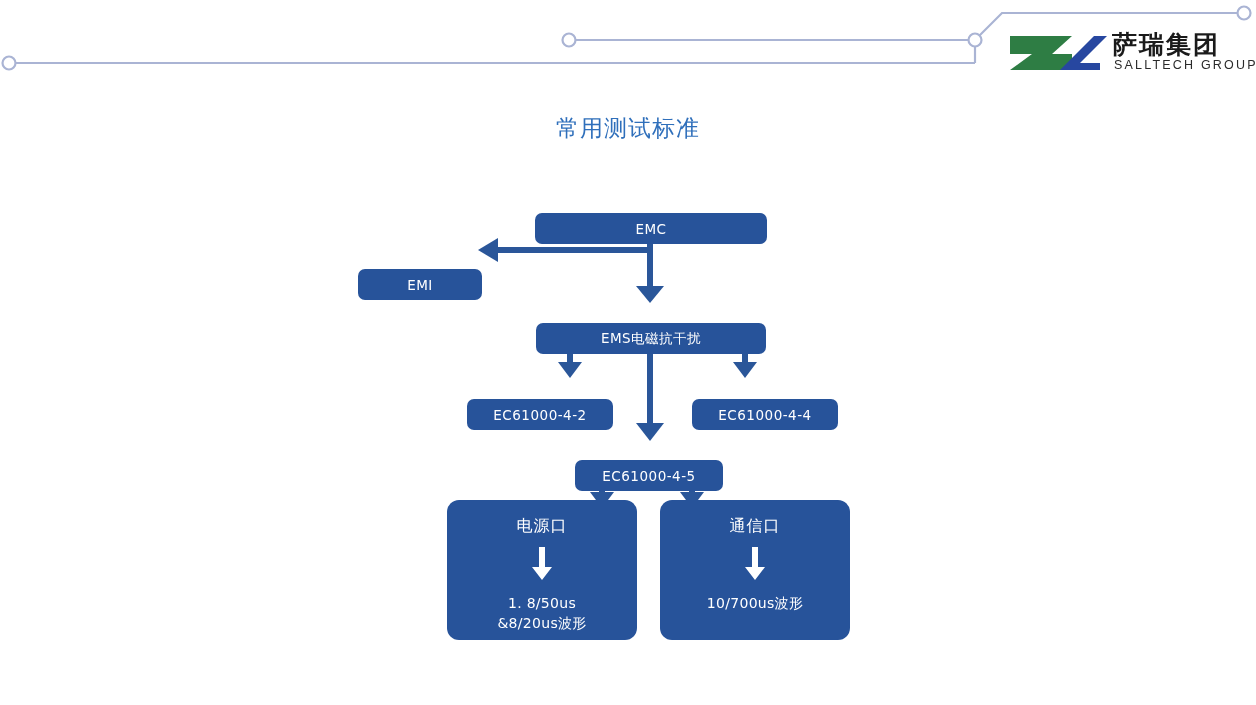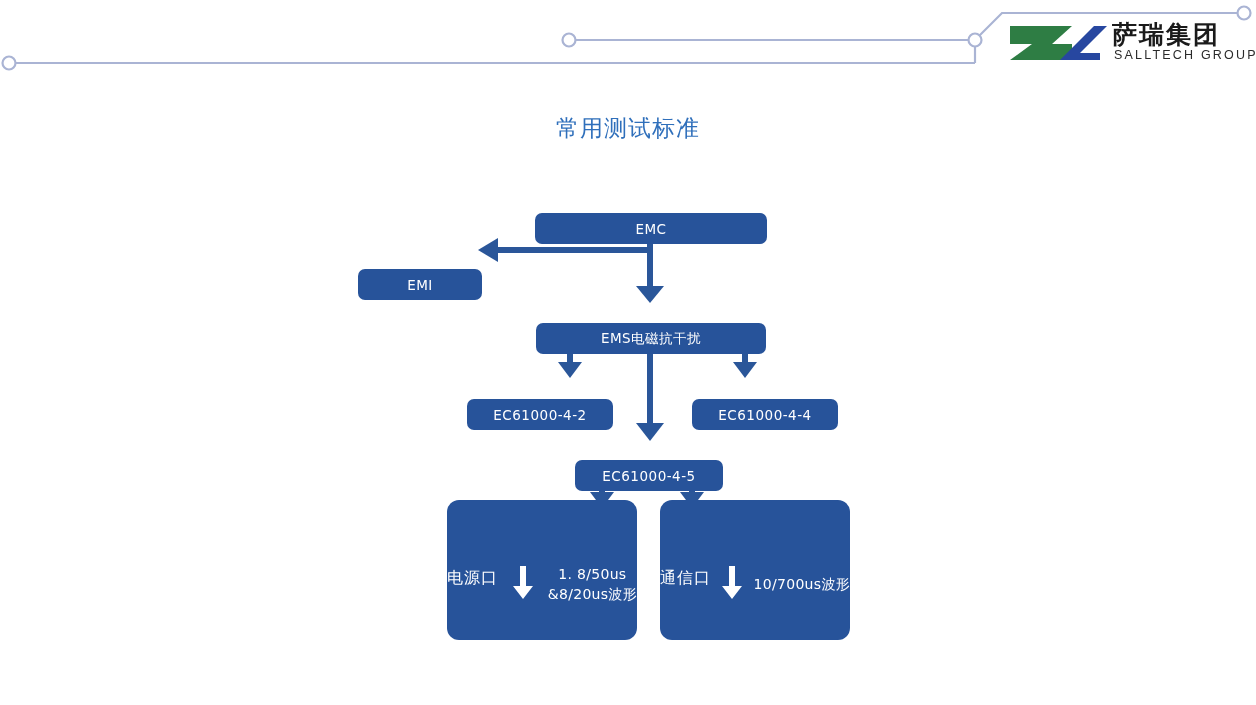--- a/index.html
+++ b/index.html
@@ -36,21 +36,21 @@
     font-weight: bold;
     color: #1668b8;
     letter-spacing: 1px;
     white-space: nowrap;
   }
 
   
   #logo {
     position: absolute;
     left: 1008px;
-    top: 18px;
+    top: 28px;
     width: 236px;
     height: 52px;
   }
   #logo-mark {
     position: absolute;
     left: 0;
     top: 2px;
     width: 100px;
     height: 46px;
   }
@@ -107,22 +107,22 @@
     font-family: "DejaVu Sans", sans-serif;
   }
   .node.pill {
     border-radius: 7px;
     font-size: 13.5px;
     letter-spacing: 0.5px;
     margin-top: 28px;
   }
   .node.big {
     border-radius: 12px;
-    flex-direction: row;
-    justify-content: space-between;
+    flex-direction: column;
+    justify-content: flex-start;
     padding-top: 16px;
   }
   .big-title {
     font-size: 16px;
     letter-spacing: 1px;
   }
   .big-arrow {
     margin-top: 10px;
     line-height: 1;
   }

